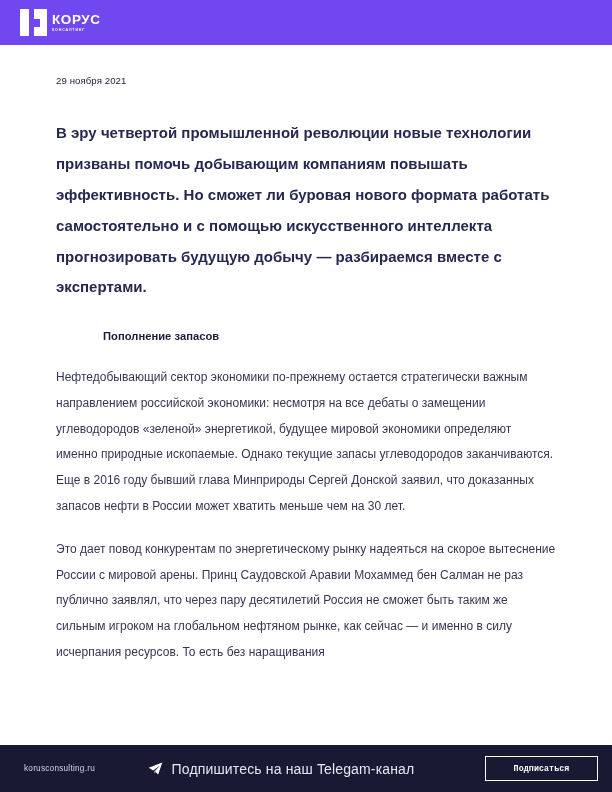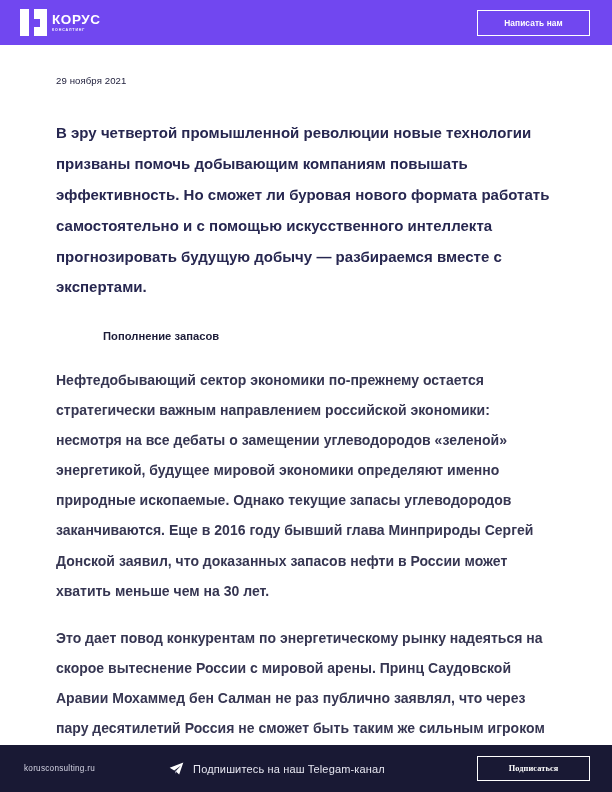--- a/index.html
+++ b/index.html
@@ -144,36 +144,36 @@
     font-size: 11.2px;
     font-weight: 700;
     color: #1c1c38;
     line-height: 1.4;
     margin-bottom: 20px;
     letter-spacing: 0.02px;
     padding-left: 47px;
   }
 
   .body-para {
-    font-size: 14px;
-    font-weight: 700;
+    font-size: 12px;
+    font-weight: 400;
     color: #363652;
     line-height: 2.15;
     margin-bottom: 17px;
     letter-spacing: 0.01px;
   }
 
   
   .footer {
     flex: 0 0 47px;
     height: 47px;
     background: #191934;
     display: flex;
     align-items: center;
-    padding: 0 22px 0 24px;
+    padding: 0 14px 0 24px;
   }
 
   .footer-site {
     color: #d3d3e2;
     font-size: 8.2px;
     letter-spacing: 0.25px;
     flex: 0 0 auto;
   }
 
   .footer-center {
@@ -187,30 +187,30 @@
 
   .tg-icon {
     width: 15px;
     height: 13px;
     flex: 0 0 15px;
     display: block;
   }
 
   .footer-cta-text {
     color: #e6e6f0;
-    font-size: 11px;
+    font-size: 14px;
     letter-spacing: 0.15px;
     white-space: nowrap;
   }
 
   .footer-btn {
     border: 1px solid #ffffff;
     background: transparent;
     color: #ffffff;
-    font-family: Liberation Serif, serif;
+    font-family: Liberation Mono, monospace;
     font-size: 8.3px;
     font-weight: 700;
     padding: 7px 0;
     width: 113px;
     text-align: center;
     cursor: pointer;
     flex: 0 0 113px;
     letter-spacing: 0.1px;
   }
 </style>
@@ -222,21 +222,20 @@
   <header class="header">
 
     <div class="brand">
       <div class="brand-mark"></div>
       <div class="brand-text">
         <span class="brand-name">КОРУС</span>
         <span class="brand-sub">КОНСАЛТИНГ</span>
       </div>
     </div>
 
-    <button class="header-btn">Написать нам</button>
 
   </header>
 
   <main class="main">
 
     <div class="article-date">29 ноября 2021</div>
 
 
     <p class="article-lead">В эру четвертой промышленной революции новые технологии призваны помочь добывающим компаниям повышать эффективность. Но сможет ли буровая нового формата работать самостоятельно и с помощью искусственного интеллекта прогнозировать будущую добычу — разбираемся вместе с экспертами.</p>
 

